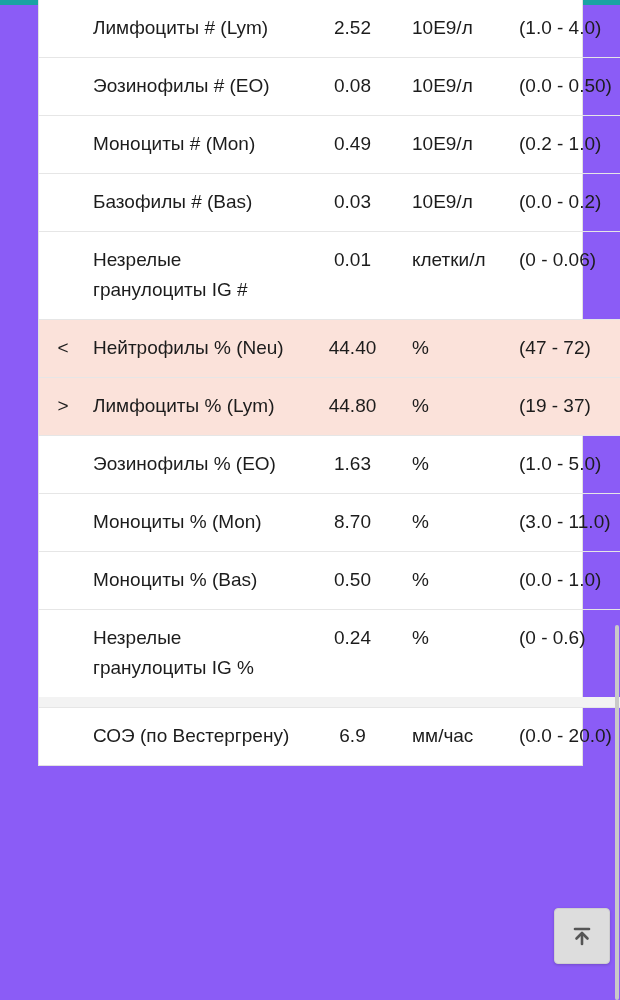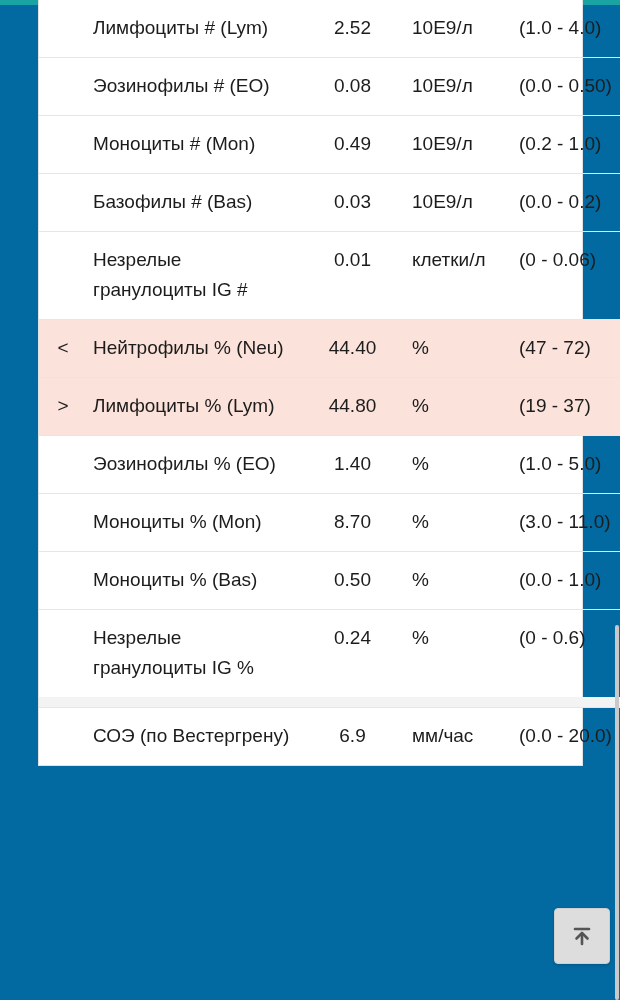--- a/index.html
+++ b/index.html
@@ -11,21 +11,21 @@
     height: 1000px;
     background: #ffffff;
     font-family: "Liberation Sans", sans-serif;
     overflow: hidden;
     position: relative;
   }
   .page {
     position: relative;
     width: 620px;
     height: 1000px;
-    background: #0369a1;
+    background: #8b5cf6;
   }
   
   .top-bar {
     position: absolute;
     left: 0;
     top: 0;
     width: 620px;
     height: 5px;
     background: #1aa3a3;
   }
@@ -193,21 +193,21 @@
           <td class="flag">&gt;</td>
           <td class="name">Лимфоциты % (Lym)</td>
           <td class="value">44.80</td>
           <td class="units">%</td>
           <td class="range">(19 - 37)</td>
         </tr>
 
         <tr>
           <td class="flag"></td>
           <td class="name">Эозинофилы % (EO)</td>
-          <td class="value">1.40</td>
+          <td class="value">1.63</td>
           <td class="units">%</td>
           <td class="range">(1.0 - 5.0)</td>
         </tr>
 
         <tr>
           <td class="flag"></td>
           <td class="name">Моноциты % (Mon)</td>
           <td class="value">8.70</td>
           <td class="units">%</td>
           <td class="range">(3.0 - 11.0)</td>

